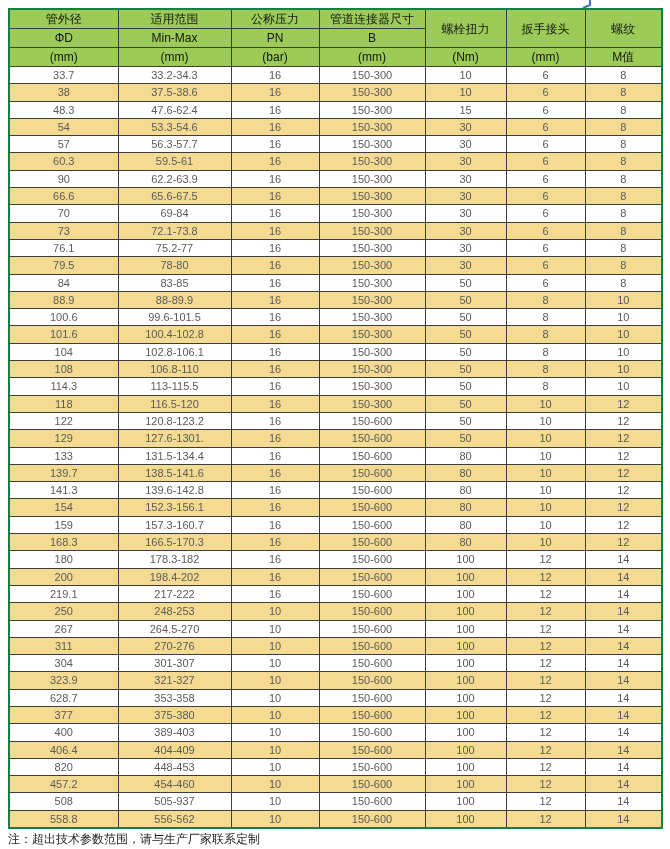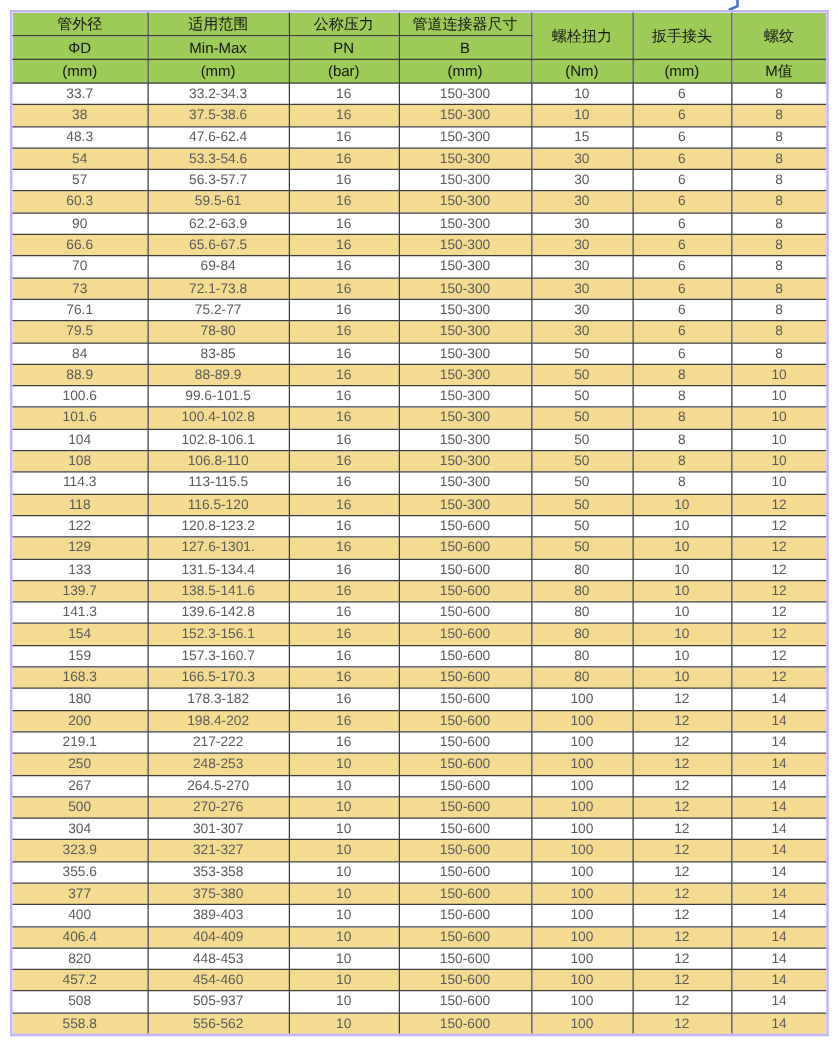--- a/index.html
+++ b/index.html
@@ -5,21 +5,21 @@
   html,body{margin:0;padding:0;}
   body{
     width:670px;height:849px;background:#ffffff;
     font-family:"Liberation Sans","DejaVu Sans",sans-serif;
     position:relative;overflow:hidden;
   }
   .page{position:relative;width:670px;height:849px;}
   table.spec{
     position:absolute;left:8px;top:8px;width:653px;
     border-collapse:collapse;table-layout:fixed;
-    border:2px solid #c4b5fd;
+    border:2px solid #15803d;
   }
   th,td{
     border:1px solid #3d3d3d;
     text-align:center;vertical-align:middle;
     padding:0;overflow:hidden;white-space:nowrap;
   }
   thead th{
     background:var(--green,#9CCB57);
     color:#141414;font-weight:normal;
     font-size:12px;height:18px;line-height:18px;
@@ -372,21 +372,21 @@
         <tr>
           <td>267</td>
           <td>264.5-270</td>
           <td>10</td>
           <td>150-600</td>
           <td>100</td>
           <td>12</td>
           <td>14</td>
         </tr>
         <tr class="tan">
-          <td>500</td>
+          <td>311</td>
           <td>270-276</td>
           <td>10</td>
           <td>150-600</td>
           <td>100</td>
           <td>12</td>
           <td>14</td>
         </tr>
         <tr>
           <td>304</td>
           <td>301-307</td>
@@ -399,21 +399,21 @@
         <tr class="tan">
           <td>323.9</td>
           <td>321-327</td>
           <td>10</td>
           <td>150-600</td>
           <td>100</td>
           <td>12</td>
           <td>14</td>
         </tr>
         <tr>
-          <td>355.6</td>
+          <td>628.7</td>
           <td>353-358</td>
           <td>10</td>
           <td>150-600</td>
           <td>100</td>
           <td>12</td>
           <td>14</td>
         </tr>
         <tr class="tan">
           <td>377</td>
           <td>375-380</td>
@@ -473,14 +473,15 @@
           <td>556-562</td>
           <td>10</td>
           <td>150-600</td>
           <td>100</td>
           <td>12</td>
           <td>14</td>
         </tr>
       </tbody>
   </table>
 
+  <div class="note">注：超出技术参数范围，请与生产厂家联系定制</div>
 
 </div>
 
 </body></html>

